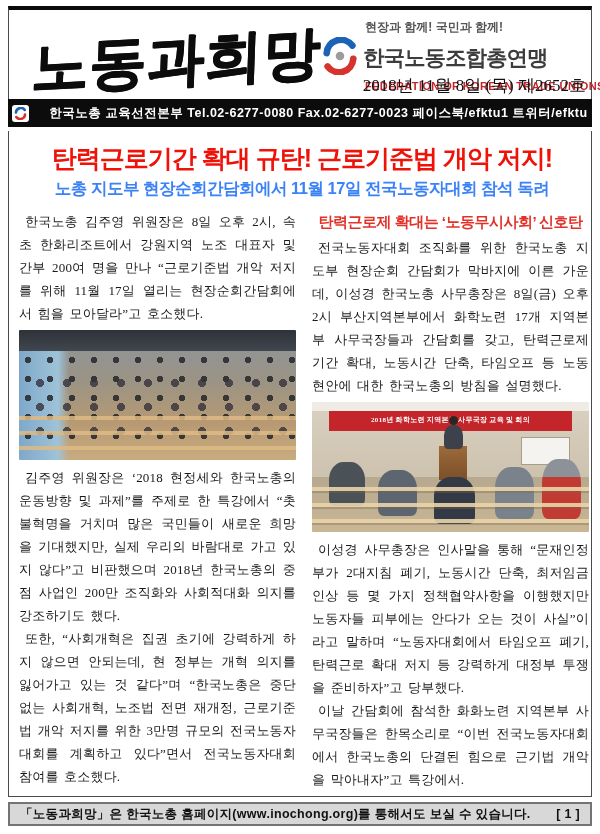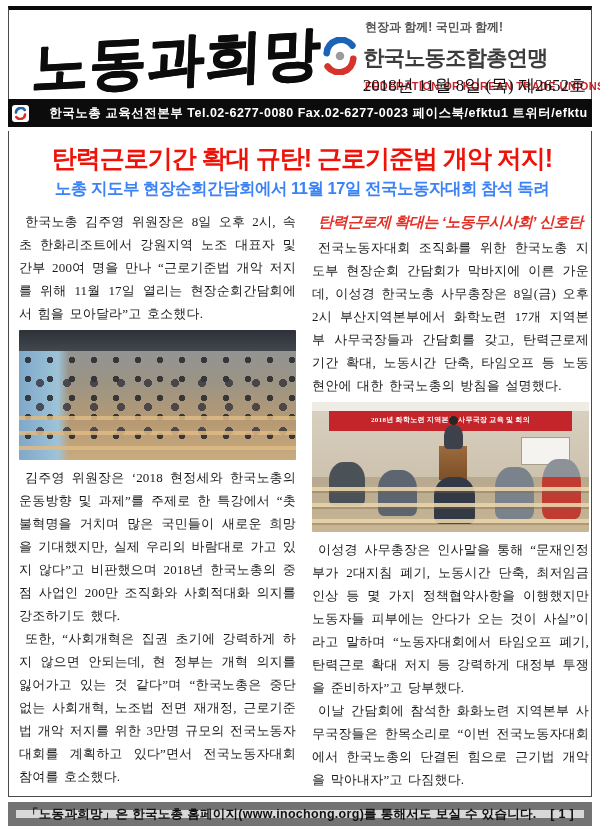--- a/index.html
+++ b/index.html
@@ -26,21 +26,21 @@
 
   
   .content{margin:4px 8px 0 8px;border:1px solid #4a4a4a;border-top:none;height:666px;box-sizing:border-box;
         padding:10px 4px 0 8px;}
   .headline{margin:2px 0 0 0;text-align:center;font-size:25px;font-weight:900;color:#ee1208;letter-spacing:-1px;line-height:1.2;}
   .subheadline{margin:5px 0 8px 0;text-align:center;font-size:16.5px;font-weight:bold;color:#3b82f6;letter-spacing:-.5px;}
   .columns{display:flex;gap:16px;padding:2px 2px 0 2px;}
   .col{width:280px;font-family:"Liberation Serif",serif;font-size:13px;line-height:23px;color:#1a1a1a;}
   .col p{margin:0;text-align:justify;text-indent:6px;word-spacing:2px;letter-spacing:.2px;}
   .col-subhead{margin:0 0 3px 0;text-align:center;font-family:"Liberation Sans",sans-serif;
-        font-size:15px;font-weight:800;color:#e33128;letter-spacing:-.5px;font-style:italic;}
+        font-size:15px;font-weight:800;color:#e33128;letter-spacing:-.5px;}
 
   
   .photo{position:relative;width:277px;height:130px;margin:5px 0 6px 0;overflow:hidden;border-radius:1px;}
   .photo1{background:
       linear-gradient(180deg,#2e3138 0%,#41474f 16%,rgba(0,0,0,0) 16%),
       linear-gradient(90deg,#7fa8c9 0%,#9ec3d8 14%,rgba(0,0,0,0) 18%),
       linear-gradient(180deg,#8d939d 0%,#9b9484 40%,#b79a73 72%,#c9ab80 100%);}
   .crowd{position:absolute;left:0;top:18%;width:100%;height:66%;
       background:repeating-radial-gradient(circle at 9px 7px,#23252a 0 3.2px,rgba(0,0,0,0) 3.2px 100%);
       background-size:22px 19px;opacity:.85;}
@@ -54,21 +54,21 @@
       display:flex;align-items:center;justify-content:center;font-size:7px;font-weight:bold;white-space:nowrap;overflow:hidden;letter-spacing:.3px;}
   .whiteboard{position:absolute;right:7%;top:27%;width:17%;height:20%;background:#f4f3ef;border:1px solid #a69d8a;}
   .podium{position:absolute;left:46%;top:34%;width:10%;height:26%;background:linear-gradient(180deg,#9c6a3c,#7c4f27);}
   .speaker{position:absolute;left:47.5%;top:18%;width:7%;height:18%;background:#3c414c;border-radius:45% 45% 20% 20%;}
   .head{position:absolute;width:9px;height:9px;background:#2b2622;border-radius:50%;}
   .person{position:absolute;border-radius:40% 40% 15% 15%;}
   .deskrows{position:absolute;left:0;bottom:0;width:100%;height:42%;
       background:repeating-linear-gradient(180deg,rgba(0,0,0,0) 0 10px,rgba(233,211,170,.9) 10px 14px,rgba(122,100,70,.35) 14px 16px);}
 
   
-  .footerbar{margin:5px 8px 0 8px;background:#d8d8d8;border:8px solid #737373;height:24px;
+  .footerbar{margin:5px 8px 0 8px;background:#d8d8d8;border:2px solid #737373;height:24px;
       display:flex;align-items:center;justify-content:space-between;padding:0 10px;box-sizing:border-box;
       font-weight:bold;font-size:12.5px;color:#111;letter-spacing:.3px;white-space:nowrap;}
 </style>
 </head>
 <body>
 
 <div class="page">
 
   <div class="frame">
     <header class="masthead">
@@ -130,21 +130,21 @@
           <div class="speaker"></div>
           <div class="head" style="left:49.5%;top:11%;"></div>
           <div class="person" style="left:6%;top:46%;width:13%;height:34%;background:#4a5258;"></div>
           <div class="person" style="left:24%;top:52%;width:14%;height:36%;background:#5d6670;"></div>
           <div class="person" style="left:44%;top:58%;width:15%;height:36%;background:#333a46;"></div>
           <div class="person" style="left:66%;top:50%;width:14%;height:40%;background:#7a838c;"></div>
           <div class="person" style="left:83%;top:44%;width:14%;height:46%;background:linear-gradient(180deg,#8d9298 30%,#c23b33 30%);"></div>
           <div class="deskrows"></div>
         </div>
         <p>이성경 사무총장은 인사말을 통해 “문재인정부가 2대지침 폐기, 노동시간 단축, 최저임금 인상 등 몇 가지 정책협약사항을 이행했지만 노동자들 피부에는 안다가 오는 것이 사실”이라고 말하며 “노동자대회에서 타임오프 폐기, 탄력근로 확대 저지 등 강력하게 대정부 투쟁을 준비하자”고 당부했다.</p>
-        <p>이날 간담회에 참석한 화화노련 지역본부 사무국장들은 한목소리로 “이번 전국노동자대회에서 한국노총의 단결된 힘으로 근기법 개악을 막아내자”고 다짐했다.</p>
+        <p>이날 간담회에 참석한 화화노련 지역본부 사무국장들은 한목소리로 “이번 전국노동자대회에서 한국노총의 단결된 힘으로 근기법 개악을 막아내자”고 특강에서.</p>
       </div>
 
     </div>
   </div>
 
   <footer class="footerbar">
     <span>「노동과희망」은 한국노총 홈페이지(www.inochong.org)를 통해서도 보실 수 있습니다.</span>
     <span>[ 1 ]</span>
   </footer>
 

